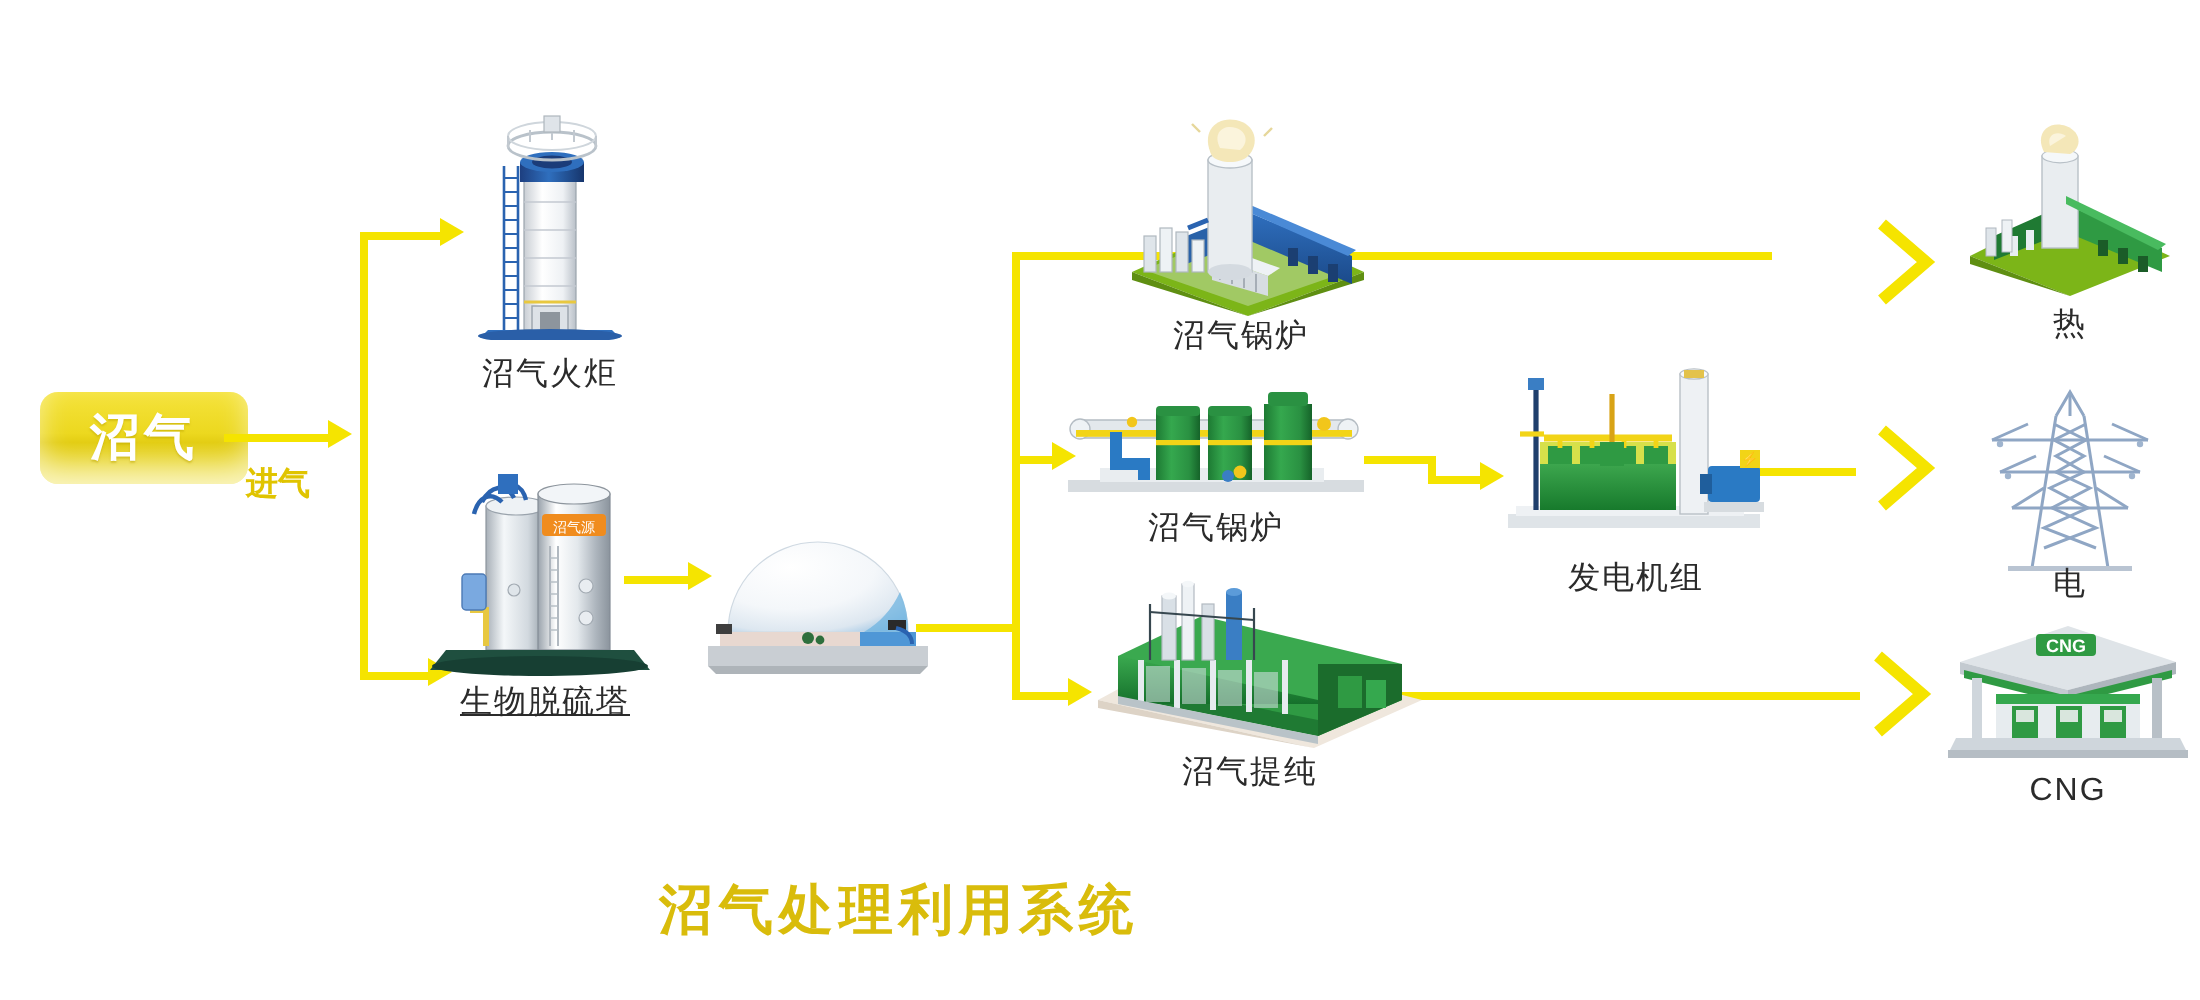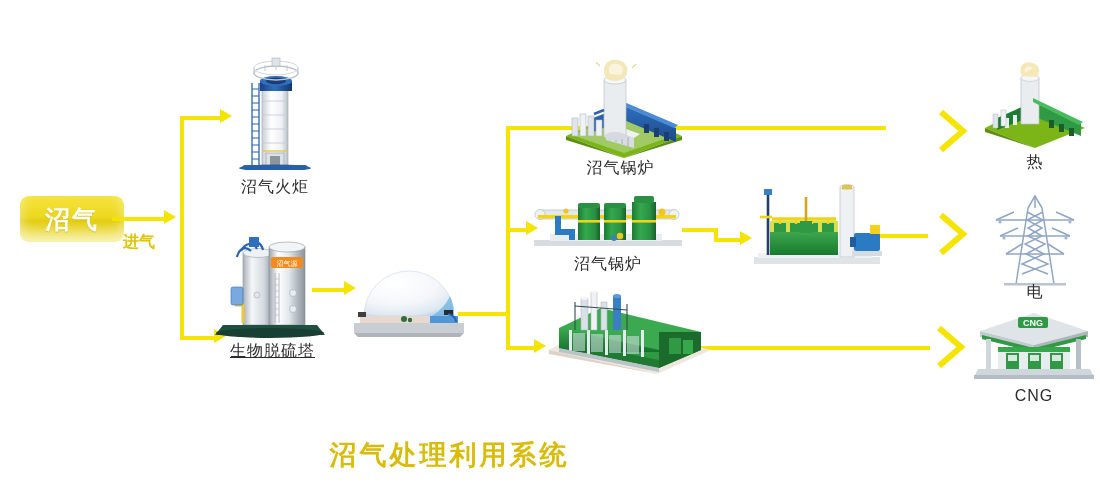--- a/index.html
+++ b/index.html
@@ -413,20 +413,21 @@
       <rect x="92" y="4" width="14" height="70" fill="#eef1f4" stroke="#b9c0c6" stroke-width="0.7"></rect>
       <ellipse cx="99" cy="4" rx="7" ry="2.6" fill="#f7f9fb" stroke="#b9c0c6" stroke-width="0.6"></ellipse>
       <rect x="94" y="2" width="10" height="4" fill="#e3c24b"></rect>
 
       <rect x="106" y="50" width="26" height="18" rx="2" fill="#2a7ac4"></rect>
       <rect x="102" y="54" width="6" height="10" fill="#1f5e9c"></rect>
       <rect x="122" y="42" width="10" height="9" fill="#f2d417"></rect>
       <text x="127" y="49" font-size="7" text-anchor="middle" fill="#5a4500" font-family="sans-serif">⚡</text>
       <rect x="104" y="68" width="30" height="5" fill="#d7dce0"></rect>
     </svg>
+    <div class="cap" style="top:96px;">发电机组</div>
   </div>
 
   <div class="node" style="left:535px;top:288px;width:180px;height:120px;">
     <svg class="icon" width="180" height="90" viewBox="0 0 180 90">
       <defs>
         <linearGradient id="g2" x1="0" y1="0" x2="0" y2="1">
           <stop offset="0" stop-color="#3aa94f"></stop>
             <stop offset="1" stop-color="#15702b"></stop>
         </linearGradient>
       </defs>
@@ -468,20 +469,21 @@
         <line x1="40" y1="14" x2="40" y2="42"></line>
         <line x1="92" y1="16" x2="92" y2="42"></line>
         <line x1="40" y1="18" x2="92" y2="22"></line>
       </g>
 
       <rect x="134" y="50" width="12" height="16" fill="#2f9a43"></rect>
       <rect x="148" y="52" width="10" height="14" fill="#35a84e"></rect>
 
       <path d="M24 64 L124 84 L124 80 L24 60 z" fill="#b9c3c8"></path>
     </svg>
+    <div class="cap" style="top:88px;">沼气提纯</div>
   </div>
 
   <div class="node" style="left:975px;top:62px;width:120px;height:110px;">
     <svg class="icon" width="120" height="88" viewBox="0 0 120 88">
 
       <path d="M10 66 L58 42 L110 66 L60 86 z" fill="#7cb518"></path>
       <path d="M10 66 L60 86 L60 86 L10 70 z" fill="#5f8f12"></path>
 
       <path d="M58 40 L106 62 L106 74 L58 54 z" fill="#2f9a43"></path>
       <path d="M22 56 L58 40 L58 54 L22 68 z" fill="#1f7a33"></path>

